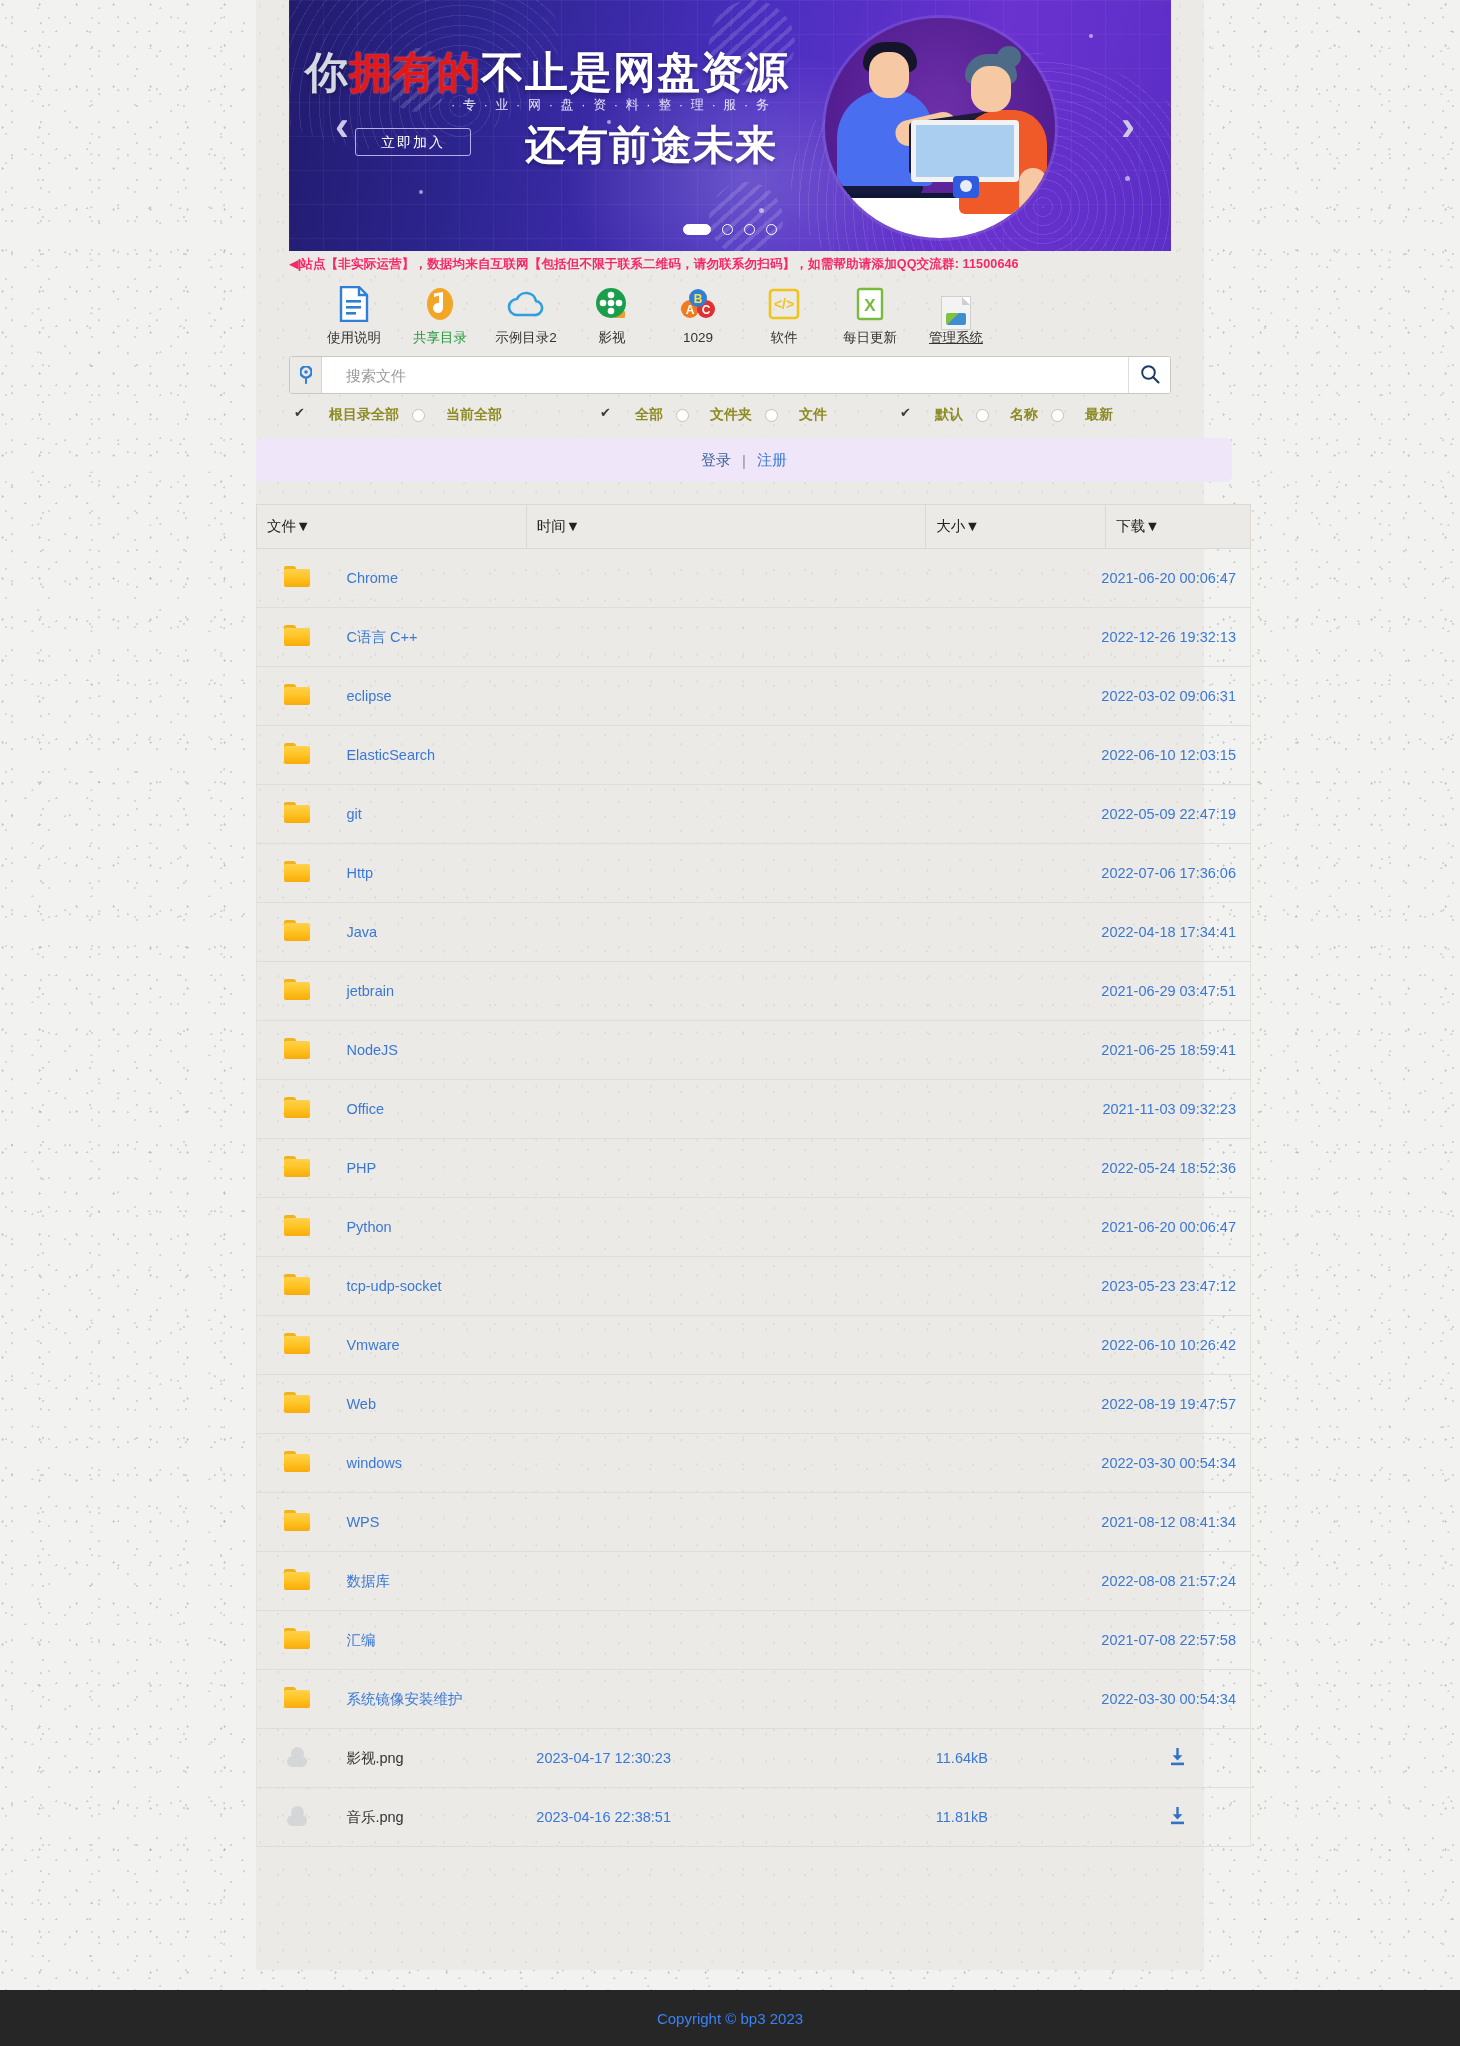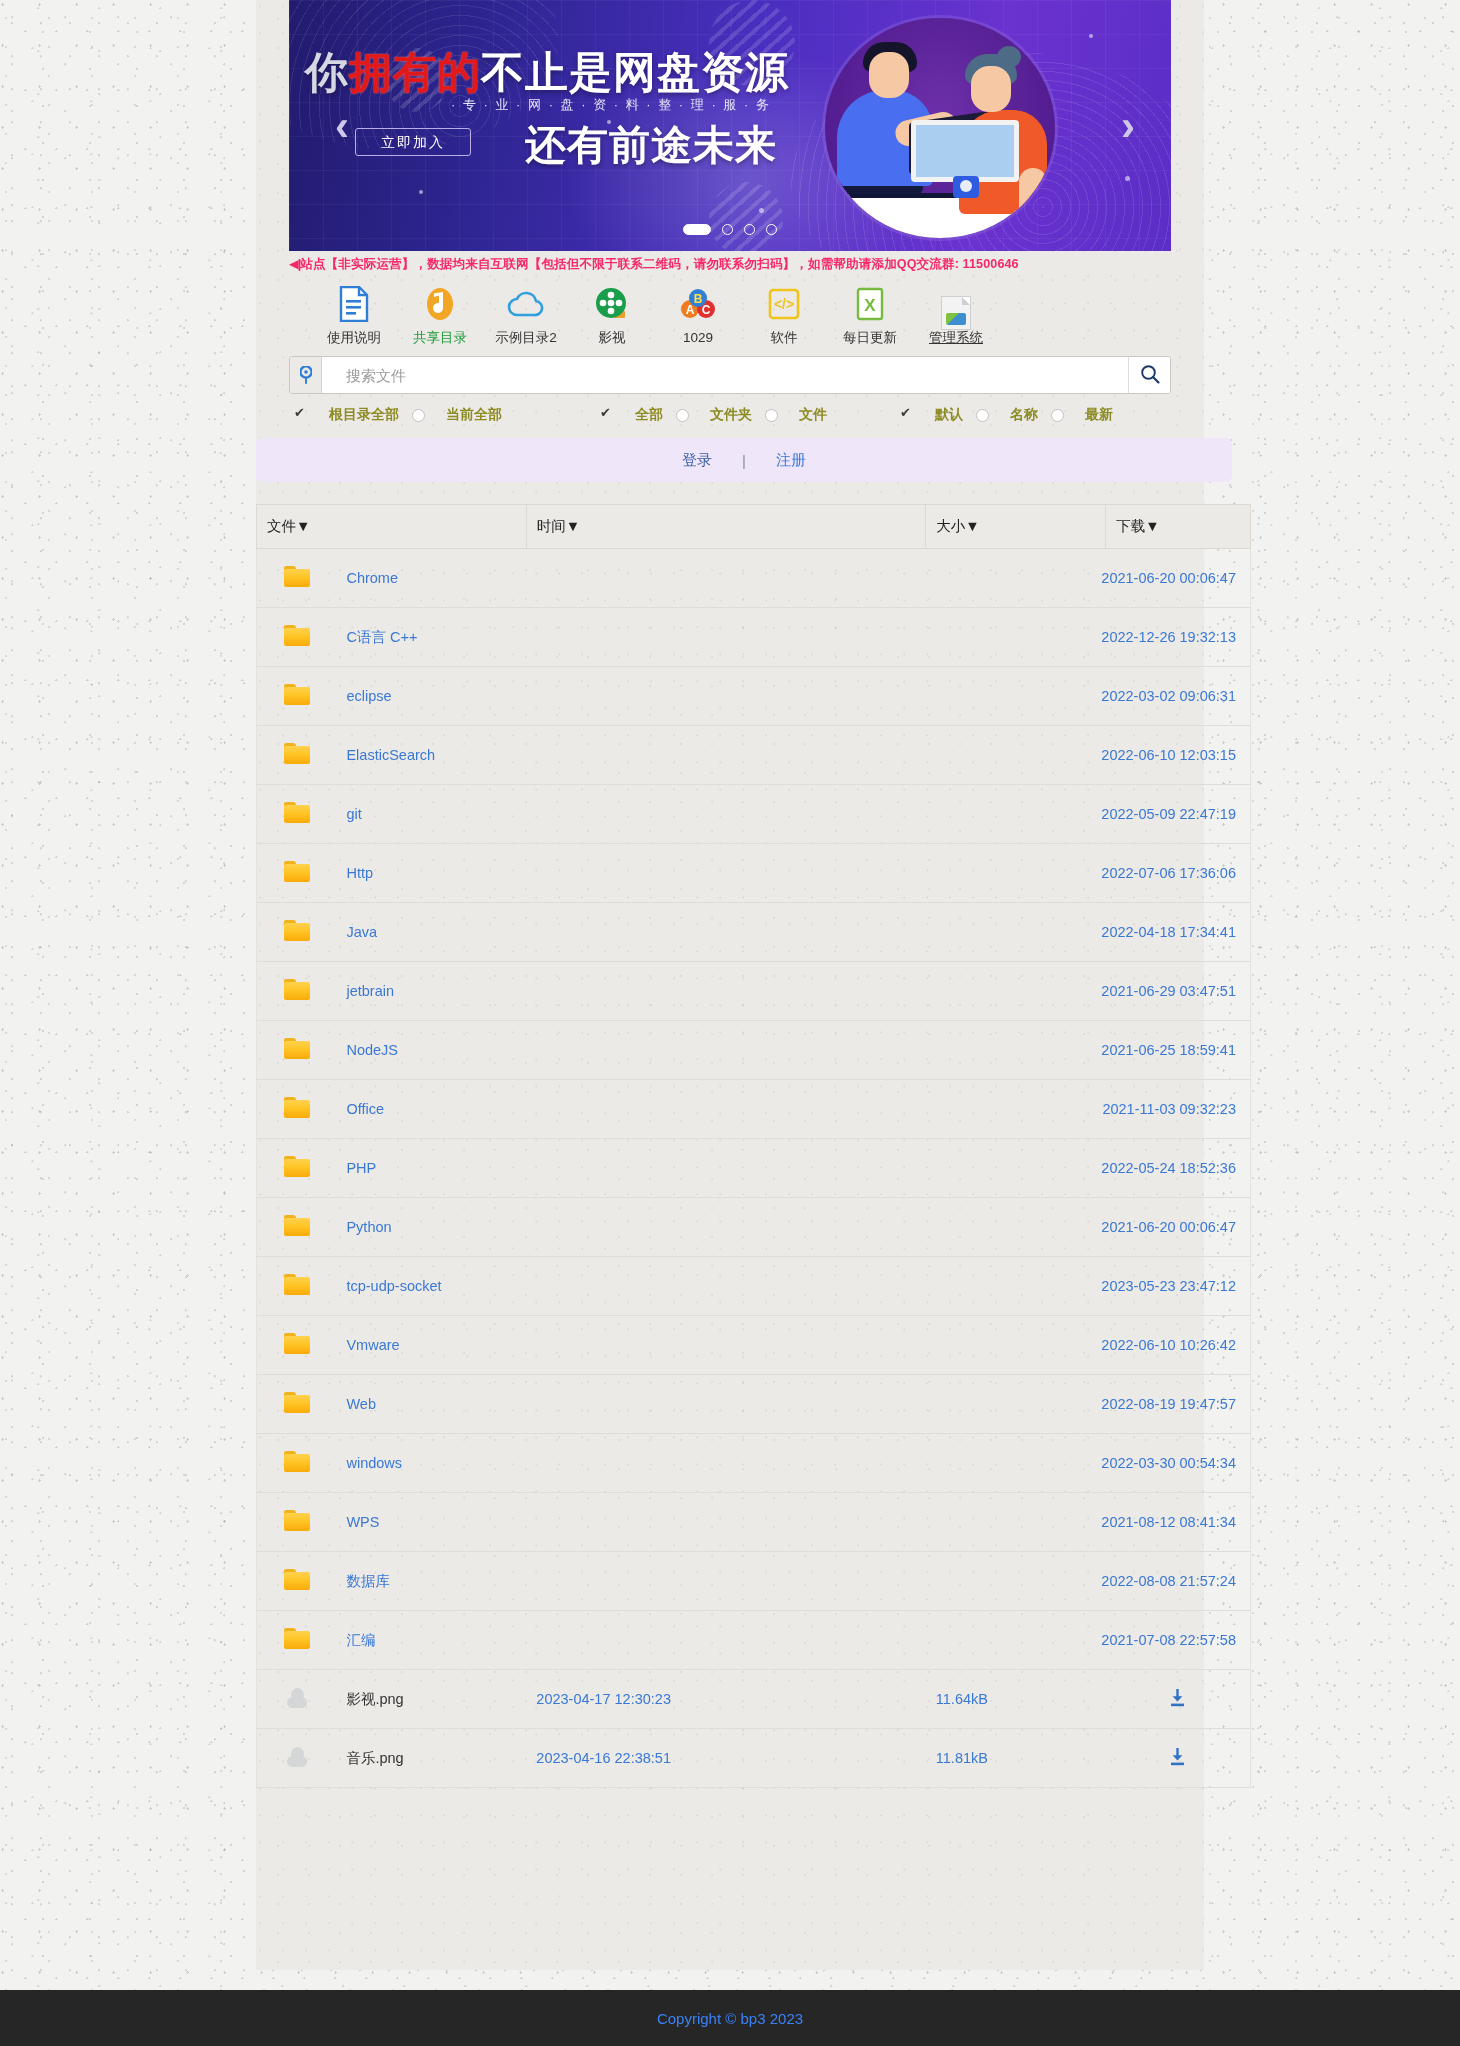--- a/index.html
+++ b/index.html
@@ -134,21 +134,21 @@
   .fgroup { display:flex; align-items:center; gap:3px; position:absolute; }
   .fg1 { left:6px; } .fg2 { left:312px; } .fg3 { left:612px; }
   .fopt { display:flex; align-items:center; gap:21px; margin-right:10px; }
   .radio { width:13px; height:13px; border-radius:50%; background:#fff; border:1px solid #c4c2bd;
            display:inline-block; position:relative; }
   .radio.checked { background:transparent; border:none; }
   .radio.checked:after { content:"\2714"; position:absolute; left:-1px; top:-4px; font-size:13px; color:#3b3b3b; }
 
   
   .loginbar { width:976px; margin:12px auto 0; height:44px; background:#efe6fa; border-radius:6px;
-              display:flex; align-items:center; justify-content:center; gap:30px; font-size:15px; }
+              display:flex; align-items:center; justify-content:center; gap:11px; font-size:15px; }
   .loginbar a { text-decoration:none; }
   .a-login { color:#3a5f9e; }
   .a-sep { color:#8d8d9a; }
   .a-reg { color:#3a78d6; }
 
   
   .tablewrap { width:995px; margin:22px auto 0; }
   table.files { width:100%; border-collapse:collapse; font-size:14.5px; }
   table.files th { background:#eceae6; border-top:1px solid #ddd9d2; border-bottom:1px solid #ddd9d2;
                    border-right:1px solid #ddd9d2; font-weight:normal; color:#222; text-align:left;
@@ -494,20 +494,25 @@
             <tr class="dirrow">
               <td class="c-icon"><span class="folder"><span class="tab"></span><span class="bd"></span></span></td>
               <td class="c-name"><a href="#">数据库</a></td>
               <td class="c-time dirtime" colspan="3">2022-08-08 21:57:24</td>
             </tr>
             <tr class="dirrow">
               <td class="c-icon"><span class="folder"><span class="tab"></span><span class="bd"></span></span></td>
               <td class="c-name"><a href="#">汇编</a></td>
               <td class="c-time dirtime" colspan="3">2021-07-08 22:57:58</td>
             </tr>
+            <tr class="dirrow">
+              <td class="c-icon"><span class="folder"><span class="tab"></span><span class="bd"></span></span></td>
+              <td class="c-name"><a href="#">系统镜像安装维护</a></td>
+              <td class="c-time dirtime" colspan="3">2022-03-30 00:54:34</td>
+            </tr>
             <tr>
               <td class="c-icon"><span class="cloudic"><span class="c2"></span><span class="c1"></span></span></td>
               <td class="c-name"><a href="#" style="color: rgb(51, 51, 51);">影视.png</a></td>
               <td class="c-time">2023-04-17 12:30:23</td>
               <td class="c-size">11.64kB</td>
               <td class="c-dl"><span class="dlicon"><svg width="17" height="18" viewBox="0 0 17 18">
                     <path d="M8.5 0 L8.5 9" stroke="#2f72c6" stroke-width="2.4"></path>
                     <path d="M3.6 7.2 L8.5 12.4 L13.4 7.2 Z" fill="#2f72c6"></path>
                     <rect x="2" y="14.6" width="13" height="2.6" fill="#2f72c6"></rect>
                   </svg></span></td>

